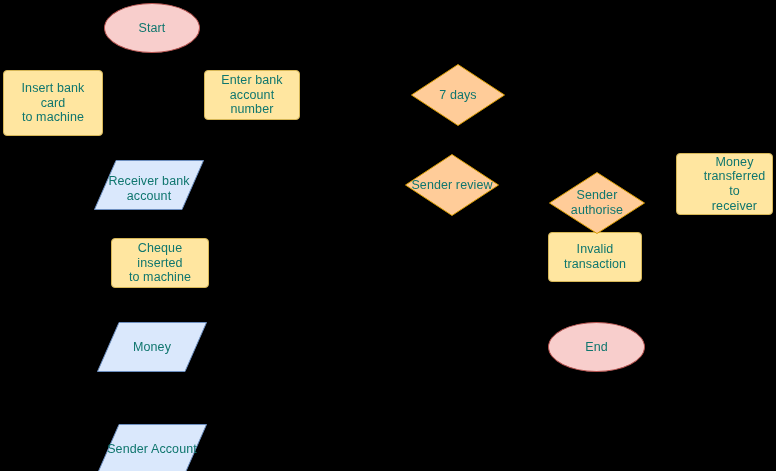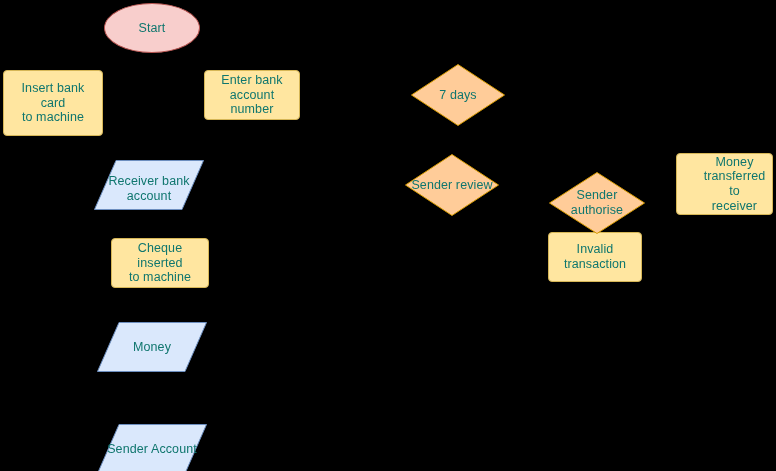--- a/index.html
+++ b/index.html
@@ -126,19 +126,22 @@
     <div class="node shape-process" style="left: 548px; top: 232px; width: 94px; height: 50px; background: rgb(255, 230, 160); border-color: rgb(214, 182, 86);">
       <span class="label">Invalid
 transaction</span>
     </div>
     <div class="node shape-data" style="left: 97px; top: 322px; width: 110px; height: 50px;">
       <svg class="para-svg" viewBox="0 0 110 50" width="110" height="50">
         <polygon points="22,0.5 109.5,0.5 88,49.5 0.5,49.5" fill="#dae8fc" stroke="#6c8ebf" stroke-width="1"></polygon>
       </svg>
       <span class="label">Money</span>
     </div>
+    <div class="node shape-ellipse" style="left: 548px; top: 322px; width: 97px; height: 50px; background: rgb(248, 206, 204); border-color: rgb(184, 84, 80);">
+      <span class="label">End</span>
+    </div>
     <div class="node shape-data" style="left: 97px; top: 424px; width: 110px; height: 50px;">
       <svg class="para-svg" viewBox="0 0 110 50" width="110" height="50">
         <polygon points="22,0.5 109.5,0.5 88,49.5 0.5,49.5" fill="#dae8fc" stroke="#6c8ebf" stroke-width="1"></polygon>
       </svg>
       <span class="label">Sender Account</span>
     </div>
   </div>
 
 </body></html>

